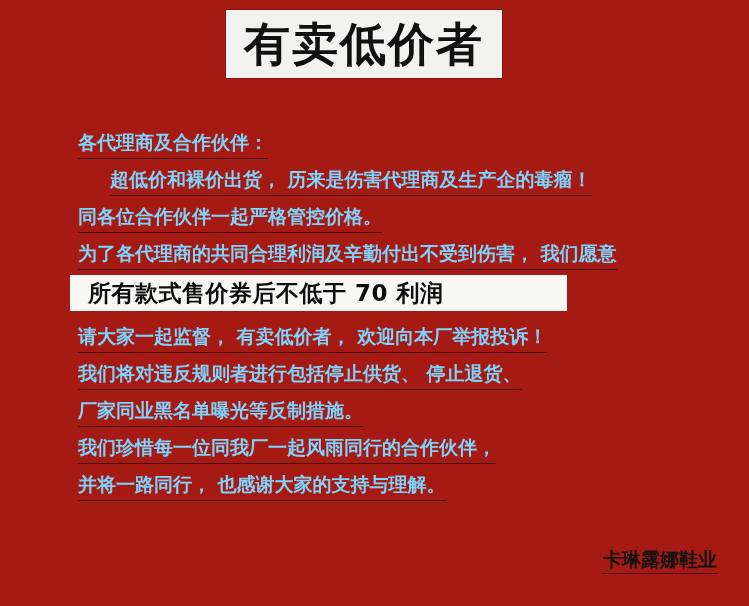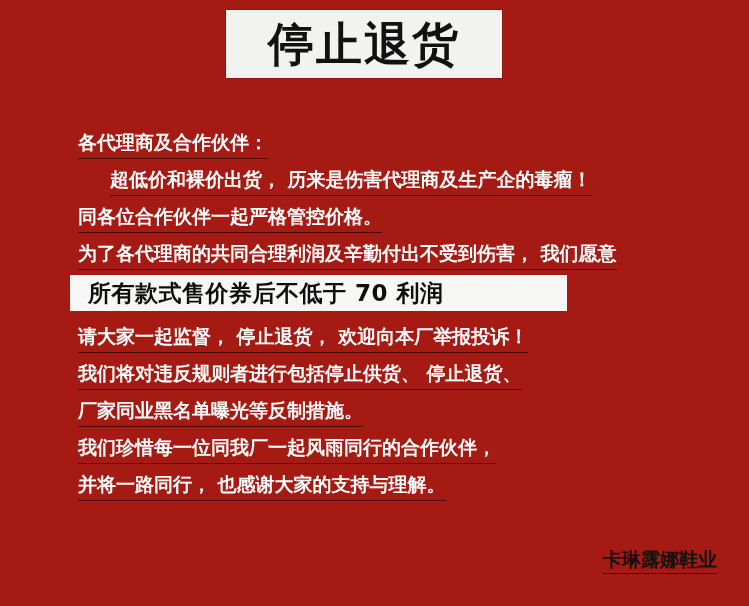--- a/index.html
+++ b/index.html
@@ -46,21 +46,21 @@
   .body-block {
     position: absolute;
     left: 78px;
     top: 126px;
     width: 600px;
   }
   .line {
     font-family: "DejaVu Sans", "Liberation Sans", sans-serif;
     font-size: 19px;
     font-weight: bold;
-    color: #ffffff;
+    color: #7dd3fc;
     line-height: 32px;
     white-space: nowrap;
     text-decoration: none;
     border-bottom: 1px solid rgba(0,0,0,0.55);
     display: inline-block;
     margin-bottom: 4px;
   }
   .line.indent {
     margin-left: 32px;
   }
@@ -101,34 +101,34 @@
     white-space: nowrap;
   }
   .stack { display: flex; flex-direction: column; align-items: flex-start; }
 </style>
 </head>
 <body style="background: rgb(165, 26, 18);">
 
 <div class="poster">
 
   <div class="title-banner">
-    <div class="title-text">停止退货</div>
+    <div class="title-text">有卖低价者</div>
   </div>
 
   <div class="body-block stack">
 
     <div class="line">各代理商及合作伙伴：</div>
 
     <div class="line indent">超低价和裸价出货，  历来是伤害代理商及生产企的毒瘤！</div>
     <div class="line">同各位合作伙伴一起严格管控价格。</div>
     <div class="line">为了各代理商的共同合理利润及辛勤付出不受到伤害，  我们愿意</div>
 
     <div style="height:46px"></div>
 
-    <div class="line">请大家一起监督，  停止退货，  欢迎向本厂举报投诉！</div>
+    <div class="line">请大家一起监督，  有卖低价者，  欢迎向本厂举报投诉！</div>
     <div class="line">我们将对违反规则者进行包括停止供货、  停止退货、</div>
     <div class="line">厂家同业黑名单曝光等反制措施。</div>
     <div class="line small-indent">我们珍惜每一位同我厂一起风雨同行的合作伙伴，</div>
     <div class="line">并将一路同行，  也感谢大家的支持与理解。</div>
   </div>
 
   <div class="highlight-row">
     <span class="highlight-text">所有款式售价券后不低于 70 利润</span>
   </div>
 

